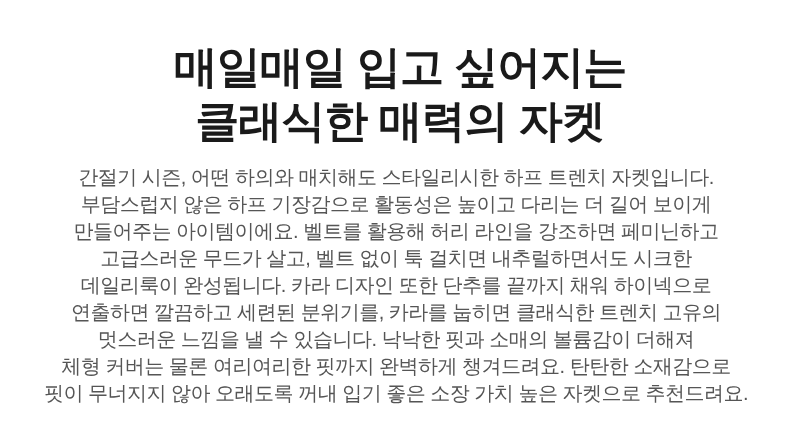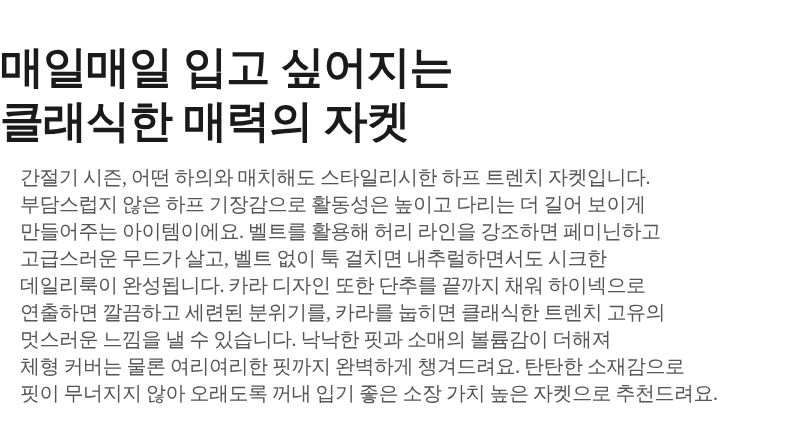--- a/index.html
+++ b/index.html
@@ -11,42 +11,41 @@
     width: 800px;
     height: 442px;
     overflow: hidden;
     font-family: "Liberation Sans", "DejaVu Sans", sans-serif;
   }
   .page {
     width: 800px;
     height: 442px;
     box-sizing: border-box;
     padding-top: 40px;
-    text-align: left;
+    text-align: center;
   }
   .headline {
     margin: 0;
     padding: 0;
     font-size: 44px;
     line-height: 54px;
     font-weight: 800;
     letter-spacing: -1px;
     color: #1a1a1a;
     white-space: pre-line;
   }
   .description {
     margin: 16px 8px 0 0;
     padding: 0 20px;
     font-size: 20px;
     line-height: 27px;
     font-weight: 400;
     letter-spacing: -0.5px;
     color: #555555;
     white-space: pre-line;
-    font-family: Liberation Serif, serif;
   }
 </style>
 </head>
 <body>
 
 <main class="page">
   <h1 class="headline">매일매일 입고 싶어지는
 클래식한 매력의 자켓</h1>
   <p class="description">간절기 시즌, 어떤 하의와 매치해도 스타일리시한 하프 트렌치 자켓입니다.
 부담스럽지 않은 하프 기장감으로 활동성은 높이고 다리는 더 길어 보이게

